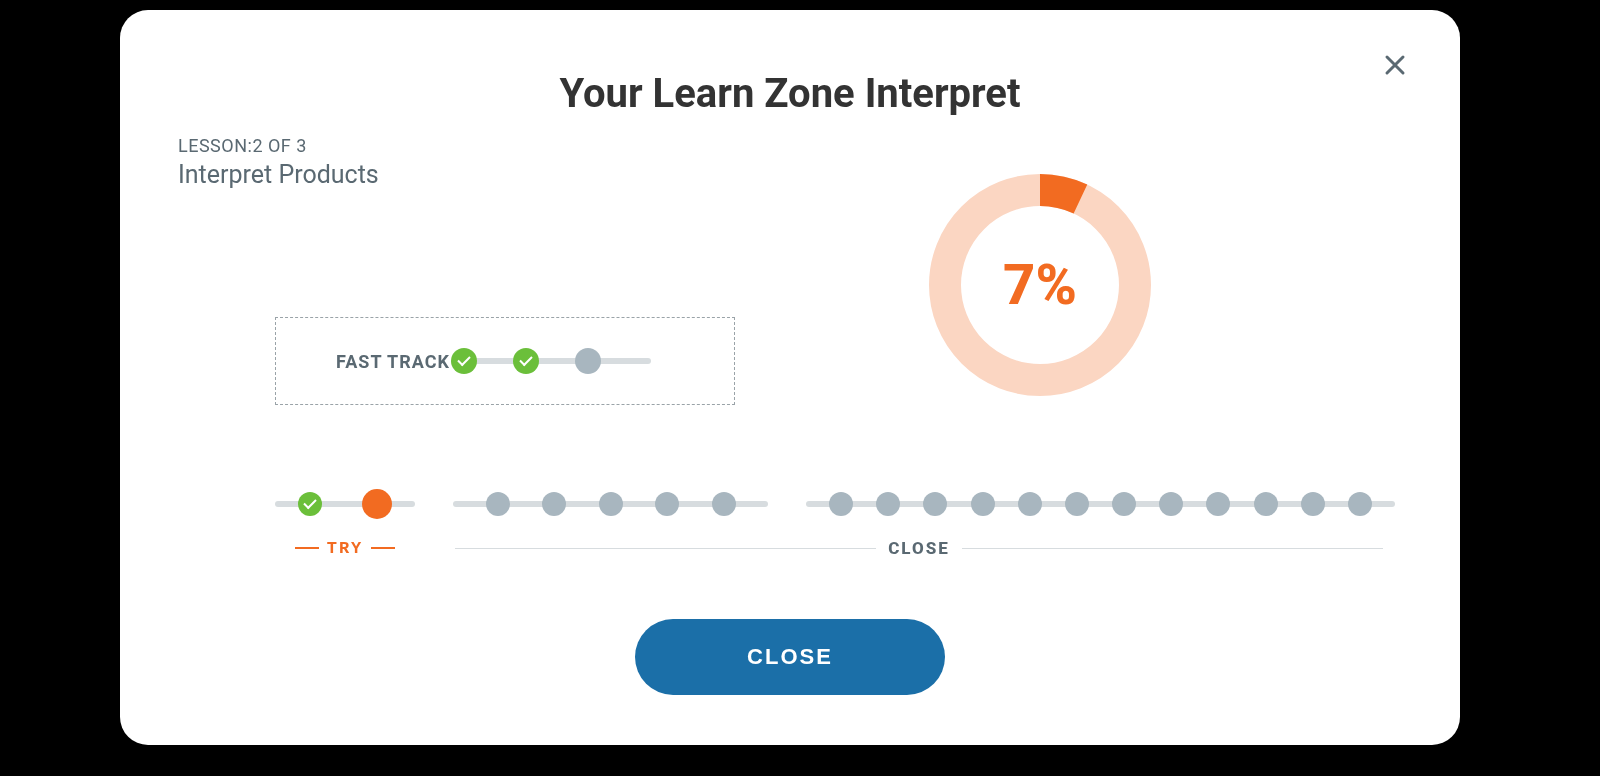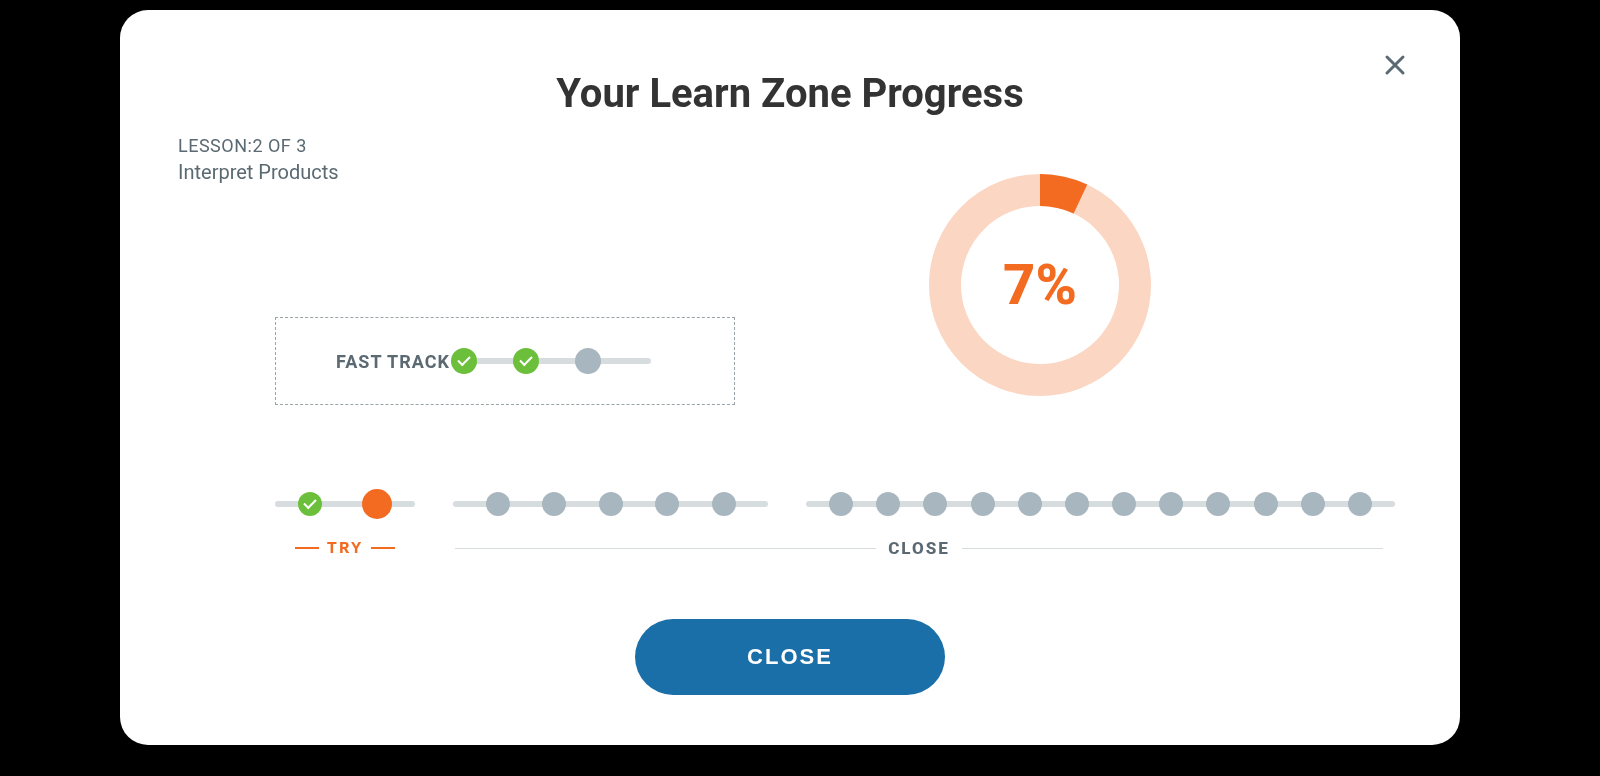--- a/index.html
+++ b/index.html
@@ -11,21 +11,21 @@
   }
   .close-x {
     position:absolute; top:40px; right:50px; width:30px; height:30px;
     cursor:pointer; color:#5a6972; font-size:34px; line-height:30px; text-align:center; font-weight:300;
   }
   .title {
     text-align:center; font-size:40px; font-weight:700; color:#333; margin-top:30px;
   }
   .lesson-block { margin-top:18px; margin-left:18px; color:#5a6972; font-size:18px; }
   .lesson-line1 { letter-spacing:0.5px; }
-  .lesson-line2 { margin-top:4px; font-size:20px; }
+  .lesson-line2 { margin-top:4px; font-size:25px; }
   .fast-track-box {
     position:absolute; left:155px; top:307px; width:460px; height:88px;
     border:1.5px dashed #9aa3a8; display:flex; align-items:center; padding-left:60px;
   }
   .fast-track-label { color:#5a6972; font-weight:700; letter-spacing:1px; font-size:18px; margin-right:1px; }
   .ft-track {
     position:relative; width:200px; height:24px; display:flex; align-items:center;
   }
   .ft-line { position:absolute; left:0; right:0; top:50%; height:6px; background:#d7dcdf; border-radius:3px; transform:translateY(-50%); }
   .ft-dot {
@@ -86,21 +86,21 @@
 <body>
 
 <div class="modal">
 
   <div class="close-x">
     <svg width="24" height="24" viewBox="0 0 24 24">
         <path d="M4 4 L20 20 M20 4 L4 20" stroke="#5a6972" stroke-width="3" stroke-linecap="round"></path>
       </svg>
   </div>
 
-  <div class="title">Your Learn Zone Progress</div>
+  <div class="title">Your Learn Zone Interpret</div>
 
   <div class="lesson-block">
     <div class="lesson-line1">LESSON:2 OF 3</div>
     <div class="lesson-line2">Interpret Products</div>
   </div>
 
   <div class="fast-track-box">
     <div class="fast-track-label">FAST TRACK</div>
     <div class="ft-track">
       <div class="ft-line"></div>

